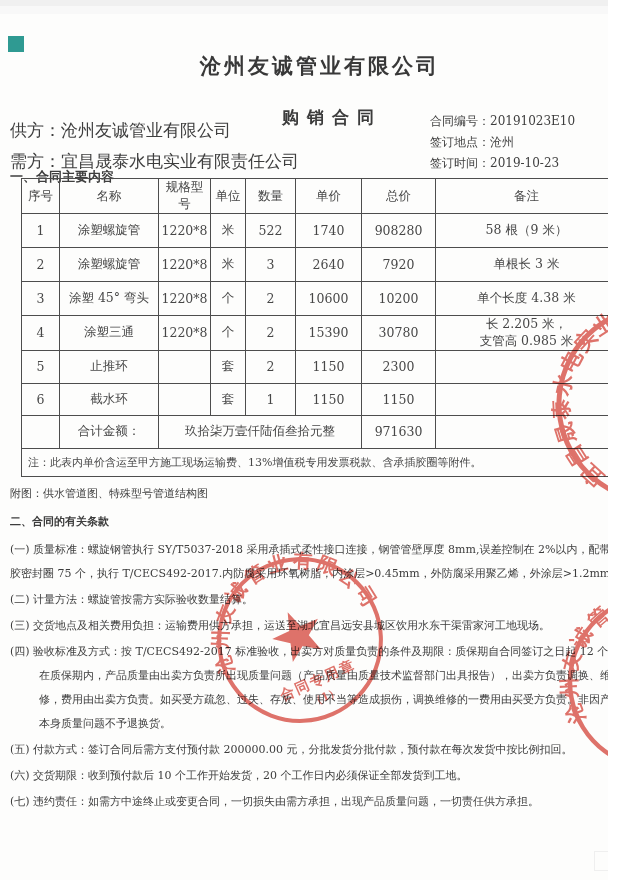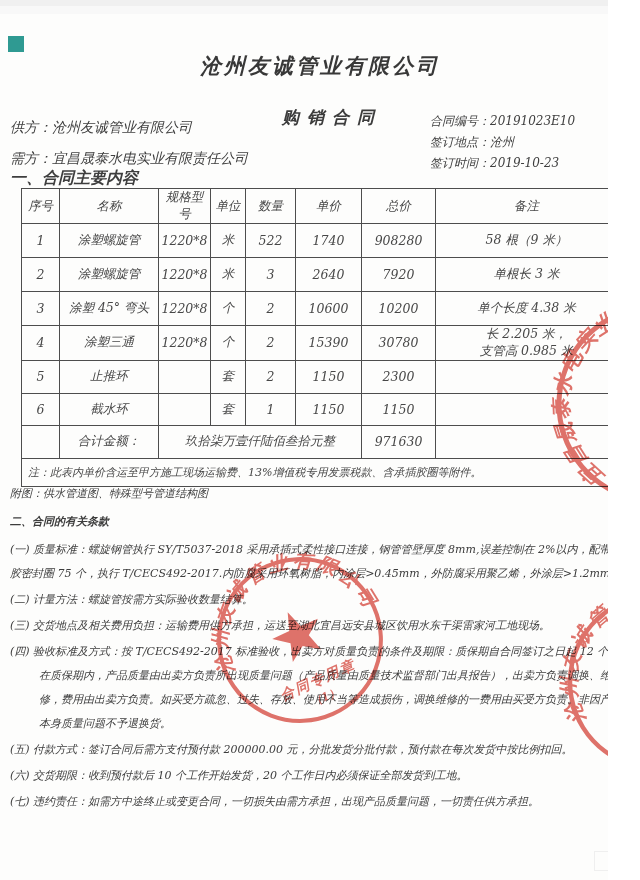--- a/index.html
+++ b/index.html
@@ -1,40 +1,39 @@
 <!DOCTYPE html>
 <html><head>
 <meta charset="utf-8">
 <style>
   html,body{margin:0;padding:0;background:#ffffff;}
   .page{
     position:relative;width:608px;height:880px;overflow:hidden;
     background:#fdfdfc;color:#3e3e3e;
     font-family:"DejaVu Serif","Liberation Serif",serif;
-    font-style:italic;
   }
   .scan-band1{position:absolute;left:0;top:0;width:640px;height:6px;background:#f0f0f0;}
   .scan-band2{position:absolute;left:0;top:6px;width:640px;height:8px;background:#f8f8f8;}
   .artifact-square{position:absolute;left:8px;top:36px;width:16px;height:16px;background:#2f9a92;}
   .artifact-corner{position:absolute;left:594px;top:851px;width:38px;height:18px;border:1px solid #efefef;}
 
   .doc-title{position:absolute;left:0;top:52px;width:640px;margin:0;text-align:center;
     font-size:21px;font-weight:600;letter-spacing:3px;color:#383838;}
   .doc-subtitle{position:absolute;left:0;top:94px;width:640px;margin:12px;text-align:center;
     font-size:17px;font-weight:600;letter-spacing:8px;color:#3c3c3c;}
 
-  .party-line{position:absolute;left:10px;margin:0;font-size:14px;}
+  .party-line{position:absolute;left:10px;margin:0;font-size:17px;}
   .supplier-line{top:119px;}
   .buyer-line{top:150px;}
-  .section-one{position:absolute;left:10px;top:168px;margin:0;font-size:16px;font-weight:600;}
+  .section-one{position:absolute;left:10px;top:168px;margin:0;font-size:13px;font-weight:600;}
 
   .meta{position:absolute;left:430px;top:111px;font-size:12px;line-height:21px;}
   .meta p{margin:0;}
 
-  table.items{position:absolute;left:21px;top:188px;width:596px;border-collapse:collapse;
+  table.items{position:absolute;left:21px;top:178px;width:596px;border-collapse:collapse;
     table-layout:fixed;font-size:12.5px;color:#474747;}
   table.items td{border:1px solid #4d4d4d;text-align:center;vertical-align:middle;
     padding:0 2px;overflow:hidden;}
   tr.h-row{height:29px;}
   tr.r1,tr.r2,tr.r3,tr.r4{height:34px;}
   tr.r5{height:33px;} tr.r6{height:32px;}
   tr.total-row{height:33px;}
   tr.note-row{height:28px;}
   tr.note-row td{text-align:left;padding:2px 6px;font-size:11px;}
   td.remark{white-space:pre-line;line-height:1.35;}

